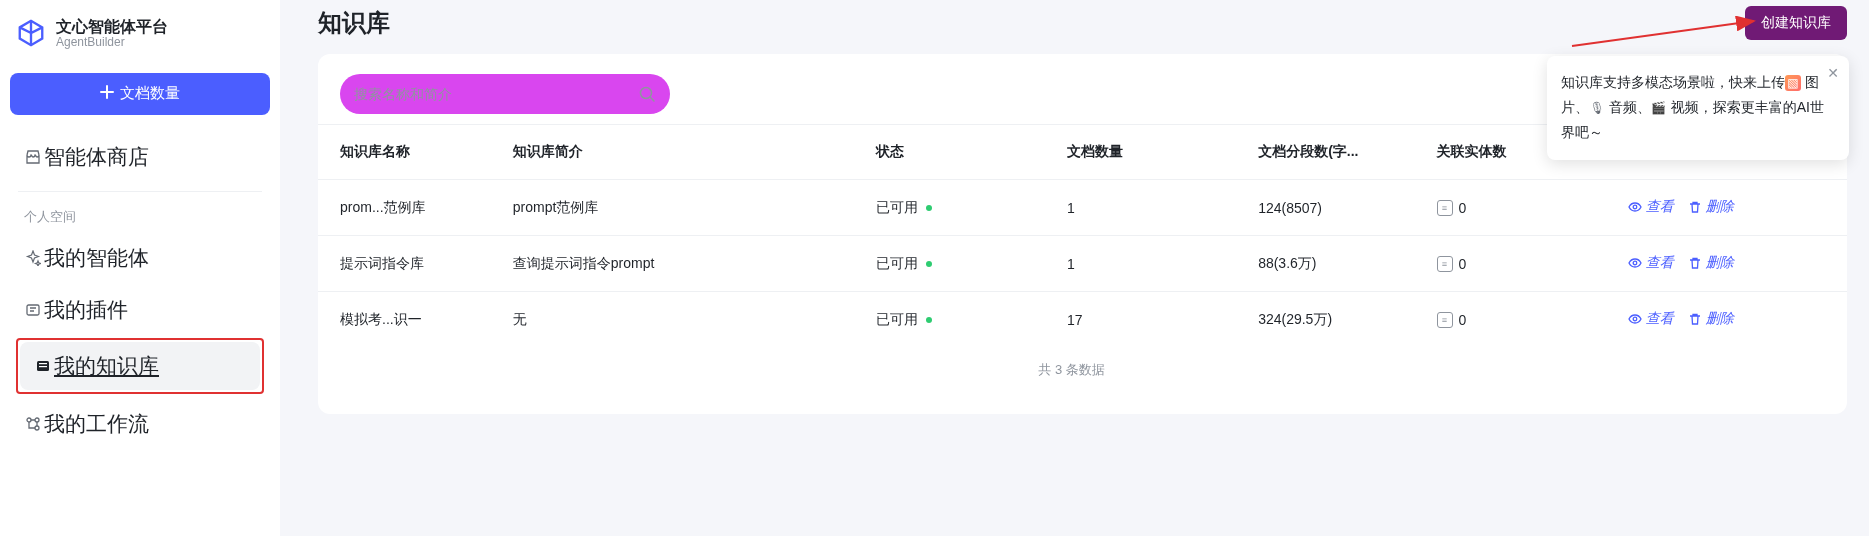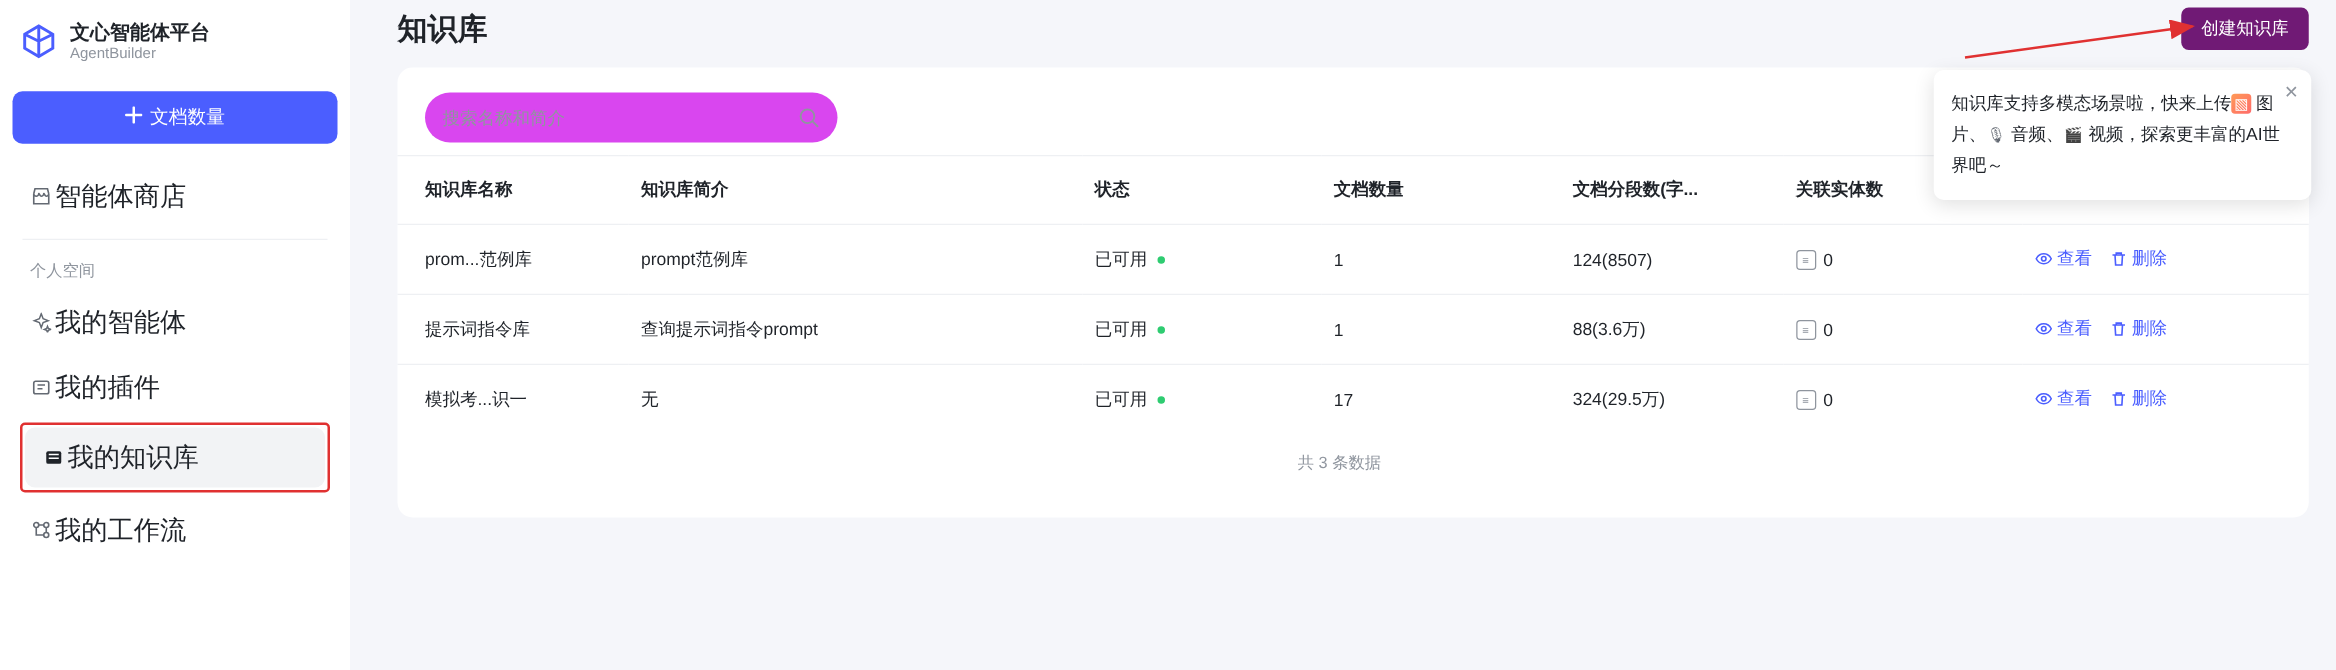--- a/index.html
+++ b/index.html
@@ -9,21 +9,21 @@
     .logo-row { display: flex; gap: 10px; padding-left: 6px; margin-bottom: 24px; }
     .logo-icon { width: 30px; height: 30px; display: flex; align-items: center; justify-content: center; }
     .logo-texts { display: flex; flex-direction: column; line-height: 1.1; }
     .logo-title { font-size: 16px; font-weight: 600; color: #1f2329; }
     .logo-sub { font-size: 12px; color: #8f959e; }
     
     .create-agent-btn { width: 260px; height: 42px; background: #4b5eff; color: #fff; border: none; border-radius: 8px; font-size: 15px; display: flex; align-items: center; justify-content: center; gap: 6px; cursor: pointer; margin: 0 auto 18px; }
     
     .sidebar-item { display: flex; align-items: center; gap: 2px; padding: 10px 14px; font-size: 21px; color: #1f2329; border-radius: 8px; cursor: pointer; margin-bottom: 4px; }
     .sidebar-item .ic { width: 18px; height: 18px; display: flex; align-items: center; justify-content: center; color: #646a73; }
-    .sidebar-item.active { background: #f2f3f5; }
+    .sidebar-item.active { background: #f2f3f5; text-decoration: underline; }
     .sidebar-divider { height: 1px; background: #eef0f3; margin: 10px 8px; }
     .sidebar-section-label { font-size: 13px; color: #8f959e; padding: 6px 14px 8px; }
     
     .highlight-box { border: 2px solid #e03131; border-radius: 4px; padding: 2px; margin: 0 6px 6px; }
     .highlight-box .sidebar-item { margin-bottom: 0; }
     
     .main { position: absolute; left: 300px; top: 0; right: 0; padding: 6px 22px 0 18px; }
     .page-header { display: flex; align-items: center; justify-content: space-between; margin-bottom: 14px; }
     .page-title { font-size: 24px; font-weight: 700; color: #1f2329; }
     .create-kb-btn { background: #701a75; color: #fff; border: none; border-radius: 6px; padding: 8px 16px; font-size: 14px; cursor: pointer; }
@@ -38,21 +38,21 @@
     
     table { width: 100%; border-collapse: collapse; table-layout: fixed; }
     th, td { text-align: left; font-size: 14px; padding: 18px 10px; border-bottom: 1px solid #eef0f3; white-space: nowrap; overflow: hidden; text-overflow: ellipsis; }
     th:first-child, td:first-child { padding-left: 22px; }
     th { font-weight: 600; color: #1f2329; background: #fff; }
     thead tr { border-top: 1px solid #eef0f3; }
     tbody tr:last-child td { border-bottom: none; }
     .status-dot { display: inline-block; width: 6px; height: 6px; background: #2ecc71; border-radius: 50%; margin-left: 8px; vertical-align: middle; }
     .assoc-cell { display: flex; align-items: center; gap: 6px; color: #1f2329; }
     .assoc-ic { width: 16px; height: 16px; border: 1.5px solid #8f959e; border-radius: 3px; display: inline-flex; align-items: center; justify-content: center; font-size: 9px; color: #8f959e; }
-    .op-link { color: #4b5eff; display: inline-flex; align-items: center; gap: 4px; cursor: pointer; margin-right: 14px; font-size: 14px; }
+    .op-link { color: #4b5eff; display: inline-flex; align-items: center; gap: 4px; cursor: pointer; margin-right: 14px; font-size: 14px; font-style: italic; }
     .footer-total { text-align: center; color: #8f959e; font-size: 13px; padding: 14px 22px 0 0; }
     
     .popover { position: absolute; top: 2px; right: -2px; width: 302px; background: #fff; border-radius: 8px; box-shadow: 0 4px 16px rgba(0,0,0,0.12); padding: 14px 14px 14px 14px; z-index: 10; font-size: 14px; color: #1f2329; line-height: 1.8; }
     .popover .close { position: absolute; top: 10px; right: 10px; cursor: pointer; color: #8f959e; font-size: 14px; line-height: 1; }
     .pop-emoji { display: inline-block; width: 16px; height: 16px; border-radius: 3px; vertical-align: middle; text-align: center; font-size: 12px; line-height: 16px; }
     .e1 { background: linear-gradient(135deg,#ff9a56,#ff6b6b); color:#fff; }
     .e2 { color:#646a73; }
     .e3 { color:#8e44ad; }
     
     .col-name { width: 145px; }

